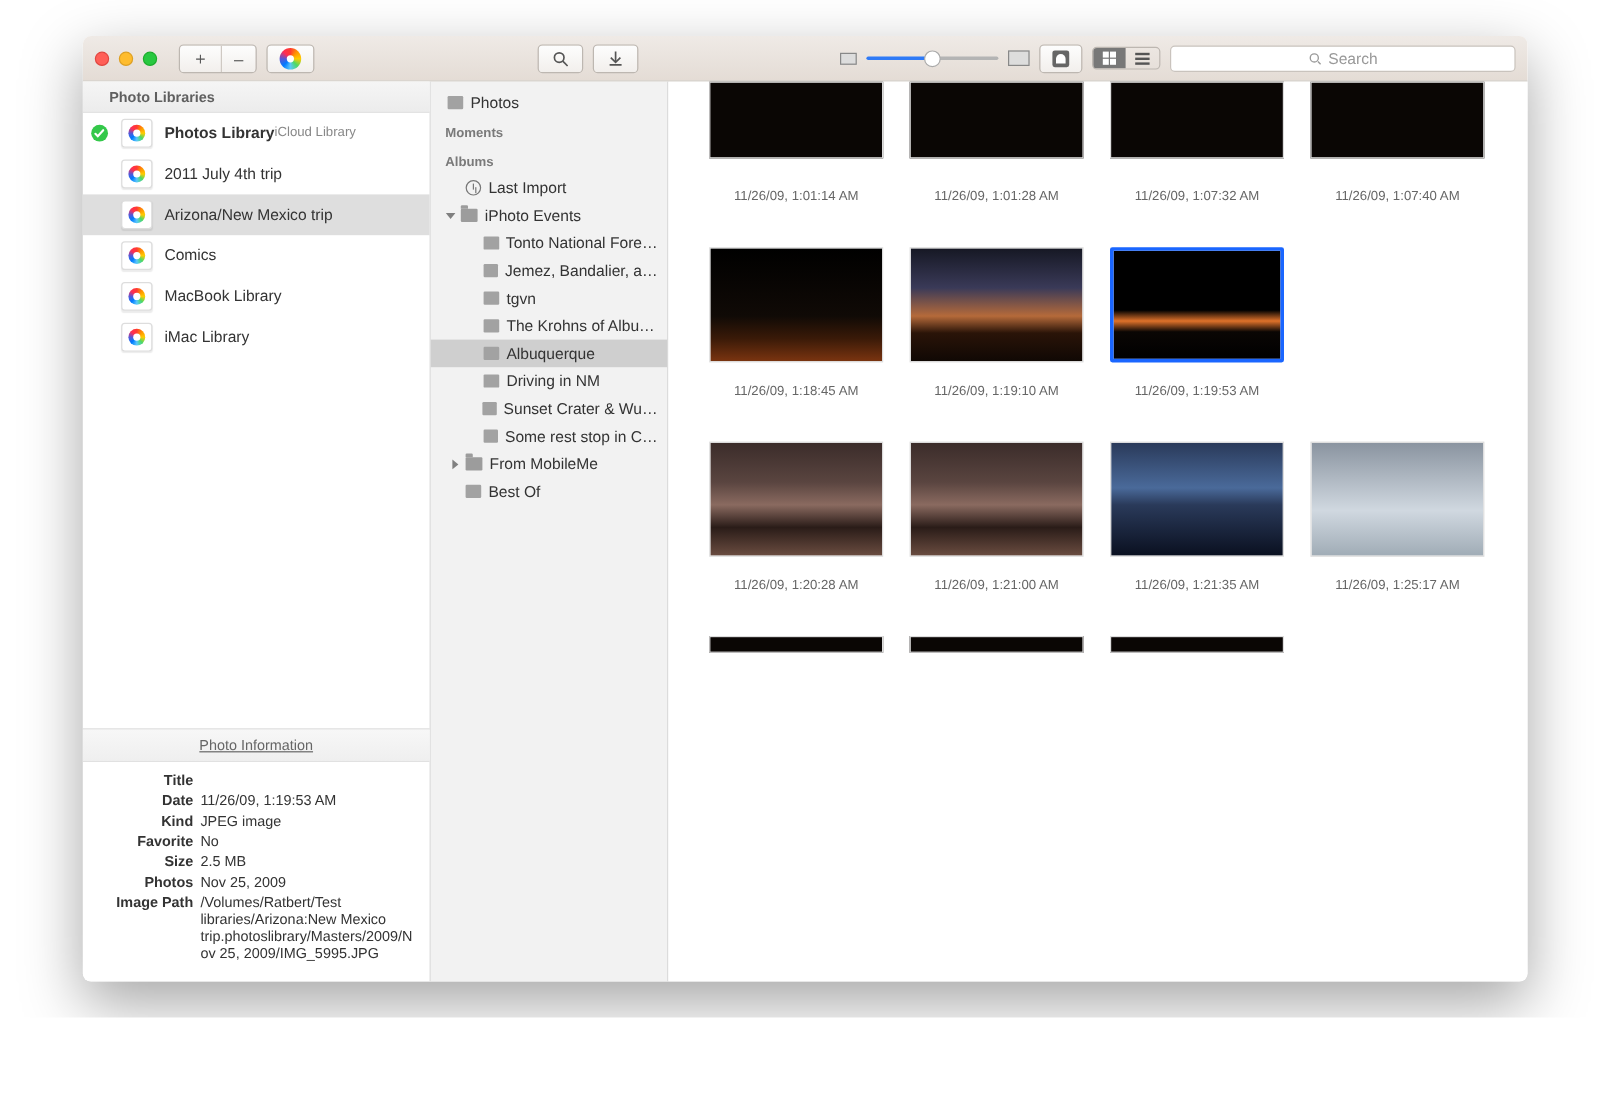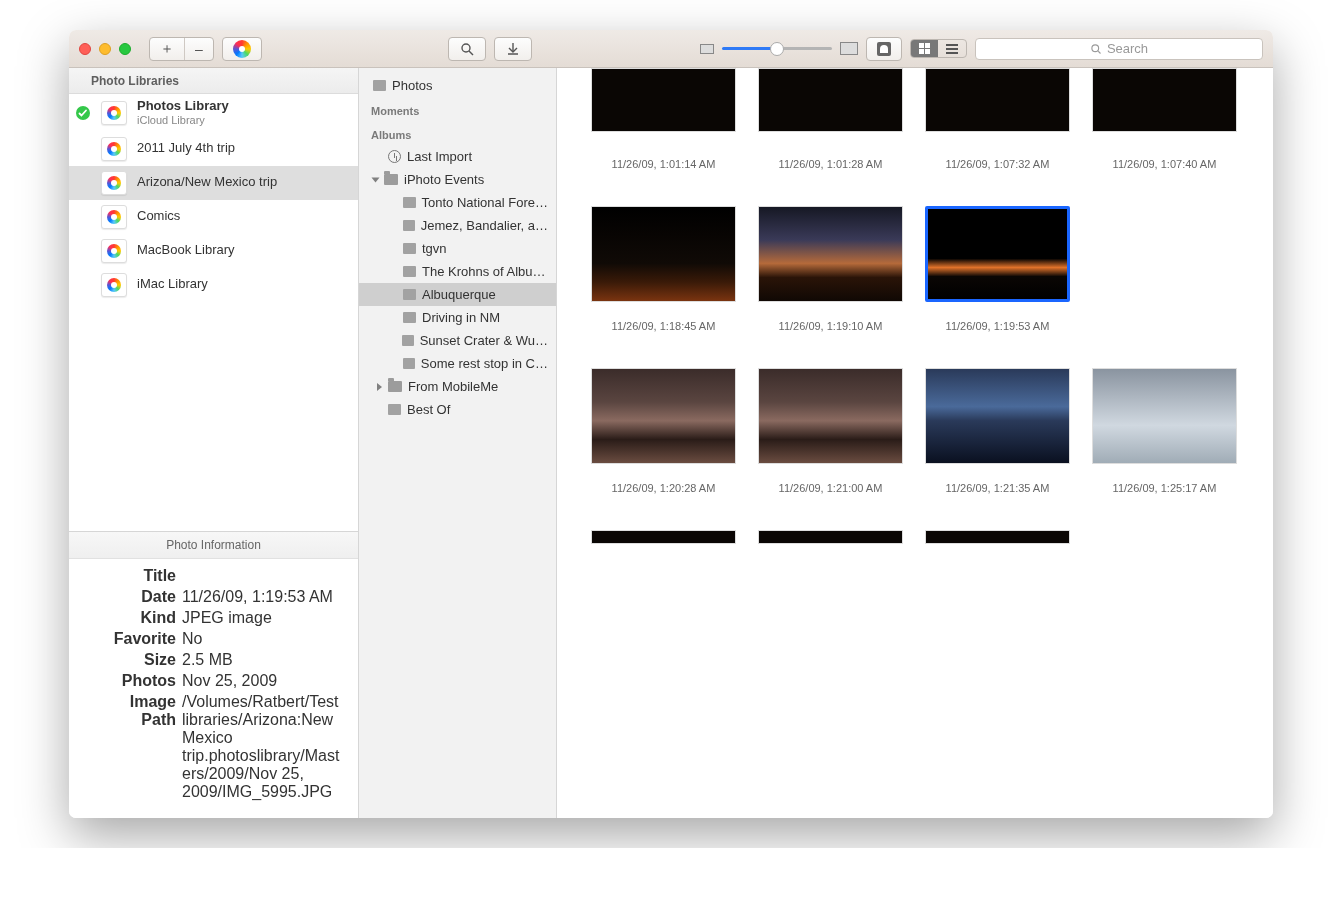--- a/index.html
+++ b/index.html
@@ -35,28 +35,28 @@
 .body { flex:1; display:flex; min-height:0; }
 .sidebar-left { width:290px; background:#fff; border-right:1px solid #d6d6d6; display:flex; flex-direction:column; }
 .sl-header { height:26px; background:linear-gradient(#f5f5f5,#ececec); border-bottom:1px solid #dcdcdc; display:flex; align-items:center; padding:0 22px; font-size:12px; font-weight:600; color:#5f5f5f; }
 .lib-list { flex:0 0 auto; }
 .lib-row { display:flex; align-items:center; padding:5px 10px 5px 6px; gap:10px; cursor:pointer; border-bottom:0px solid transparent; }
 .lib-row.selected { background:#dedede; }
 .lib-row .check { width:16px; height:16px; display:flex; align-items:center; justify-content:center; }
 .lib-badge { width:26px; height:24px; background:#fff; border:1px solid #ddd; border-radius:3px; display:flex; align-items:center; justify-content:center; box-shadow:0 1px 1px rgba(0,0,0,0.08); }
 .lib-badge .pinwheel { width:14px; height:14px; }
 .lib-badge .pinwheel::after { inset:4px; }
-.lib-text { display:flex; flex-direction:column; line-height:1.15; }
+.lib-text { display:flex; flex-direction:row; line-height:1.15; }
 .lib-name { font-size:13px; }
 .lib-sub { font-size:11px; color:#888; }
 .lib-row.primary .lib-name { font-weight:600; }
 .sl-spacer { flex:1; background:repeating-linear-gradient(#f6f6f6 0, #f6f6f6 36px, #fff 36px, #fff 72px); opacity:0.0; }
 .info-panel { border-top:1px solid #d6d6d6; }
-.info-header { text-align:center; font-size:12px; color:#666; padding:6px 0; background:linear-gradient(#f7f7f7,#efefef); border-bottom:1px solid #e1e1e1; }
-.info-grid { padding:8px 14px 14px 14px; font-size:16px;margin-left:15px; }
+.info-header { text-align:center; font-size:12px; color:#666; padding:6px 0; background:linear-gradient(#f7f7f7,#efefef); border-bottom:1px solid #e1e1e1;text-decoration:underline; }
+.info-grid { padding:8px 14px 14px 14px; font-size:12px; }
 .info-grid .row { display:flex; margin-bottom:3px; }
 .info-grid .lbl { width:84px; text-align:right; padding-right:6px; font-weight:600; color:#333; }
 .info-grid .val { flex:1; color:#333; white-space:pre-line; word-break:break-word; }
 .sidebar-mid { width:198px; background:#f2f2f2; border-right:1px solid #d6d6d6; padding-top:6px; font-size:13px; }
 .sm-sec { font-size:11px; color:#7a7a7a; font-weight:600; padding:8px 12px 4px 12px; }
 .sm-item { display:flex; align-items:center; padding:4px 8px 4px 14px; gap:6px; cursor:pointer; color:#333; white-space:nowrap; overflow:hidden; text-overflow:ellipsis; }
 .sm-item.sel { background:#cfcfcf; }
 .sm-item.lvl1 { padding-left:14px; }
 .sm-item.lvl2 { padding-left:30px; }
 .sm-item.lvl3 { padding-left:30px; }

